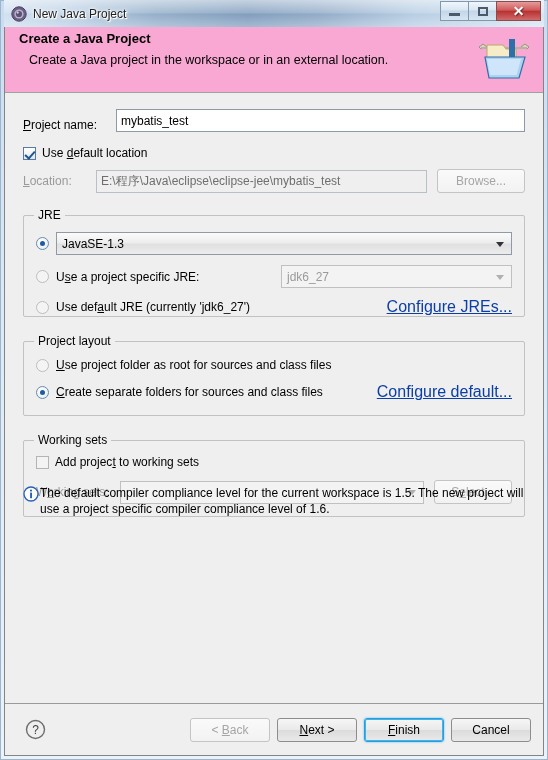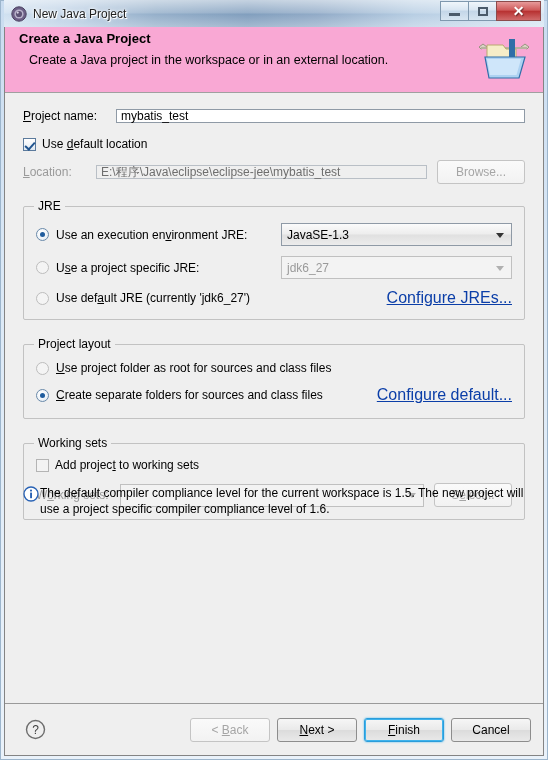--- a/index.html
+++ b/index.html
@@ -111,21 +111,21 @@
 
   .row { display: flex; align-items: center; }
 
   .lbl { font-size: 12px; color: #000000; white-space: nowrap; }
   .lbl.disabled { color: #9a9a9a; }
   .u { text-decoration: underline; }
 
   .textbox {
     border: 1px solid #8f9aa6;
     background: #ffffff;
-    height: 14px;
+    height: 23px;
     font-size: 12px;
     color: #000;
     padding: 0 4px;
     display: flex; align-items: center;
     font-family: "Liberation Sans", sans-serif;
   }
   .textbox.disabled {
     background: #efefef;
     border: 1px solid #b9bfc6;
     color: #6e6e6e;
@@ -166,21 +166,21 @@
     border: 1px solid #bdbdbd;
     background: #f4f4f4;
   }
 
   
   .group {
     position: relative;
     border: 1px solid #c2c2c2;
     border-radius: 2px;
     margin-top: 8px;
-    padding: 14px 12px 12px 12px;
+    padding: 14px 12px 0 12px;
   }
   .group > .group-title {
     position: absolute; top: -8px; left: 10px;
     background: #efefef;
     padding: 0 4px;
     font-size: 12px; color: #000;
   }
 
   
   .btn {
@@ -328,21 +328,20 @@
         <div class="lbl disabled" style="width:73px;"><span class="u">L</span>ocation:</div>
         <div class="textbox disabled" style="flex:1 1 auto;">E:\程序\Java\eclipse\eclipse-jee\mybatis_test</div>
         <div class="btn disabled" style="margin-left:10px;width:88px;">Browse...</div>
       </div>
 
       <div class="group" style="margin-top:22px;padding-top:16px;">
         <div class="group-title">JRE</div>
 
         <div class="row" style="margin-bottom:10px;">
           <span class="rb checked"></span>
-          <span class="lbl" style="width:225px;">Use an execution en<span class="u">v</span>ironment JRE:</span>
           <div class="combo" style="flex:1 1 auto;">
             <span>JavaSE-1.3</span>
             <span class="arrow"></span>
           </div>
         </div>
 
         <div class="row" style="margin-bottom:10px;">
           <span class="rb disabled"></span>
           <span class="lbl" style="width:225px;">U<span class="u">s</span>e a project specific JRE:</span>
           <div class="combo disabled" style="flex:1 1 auto;">

